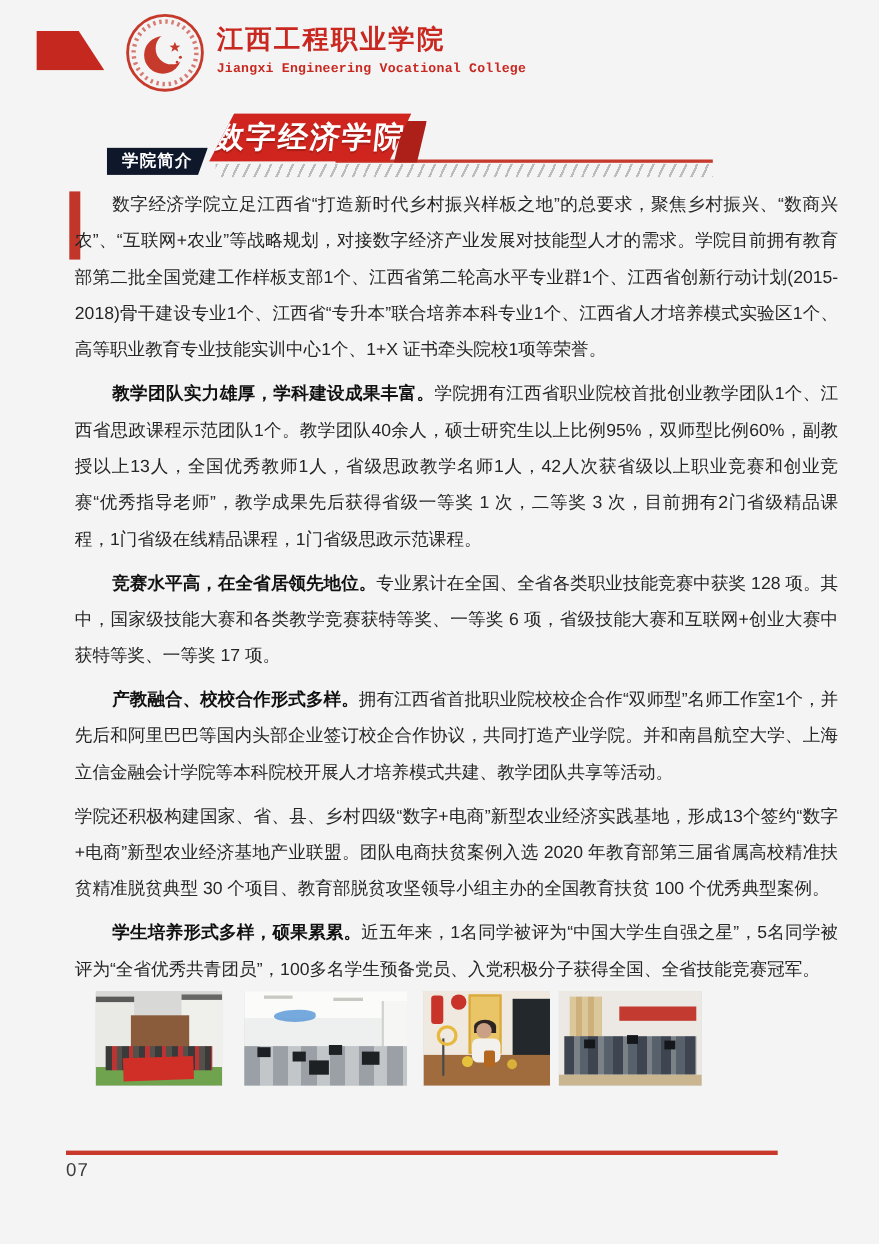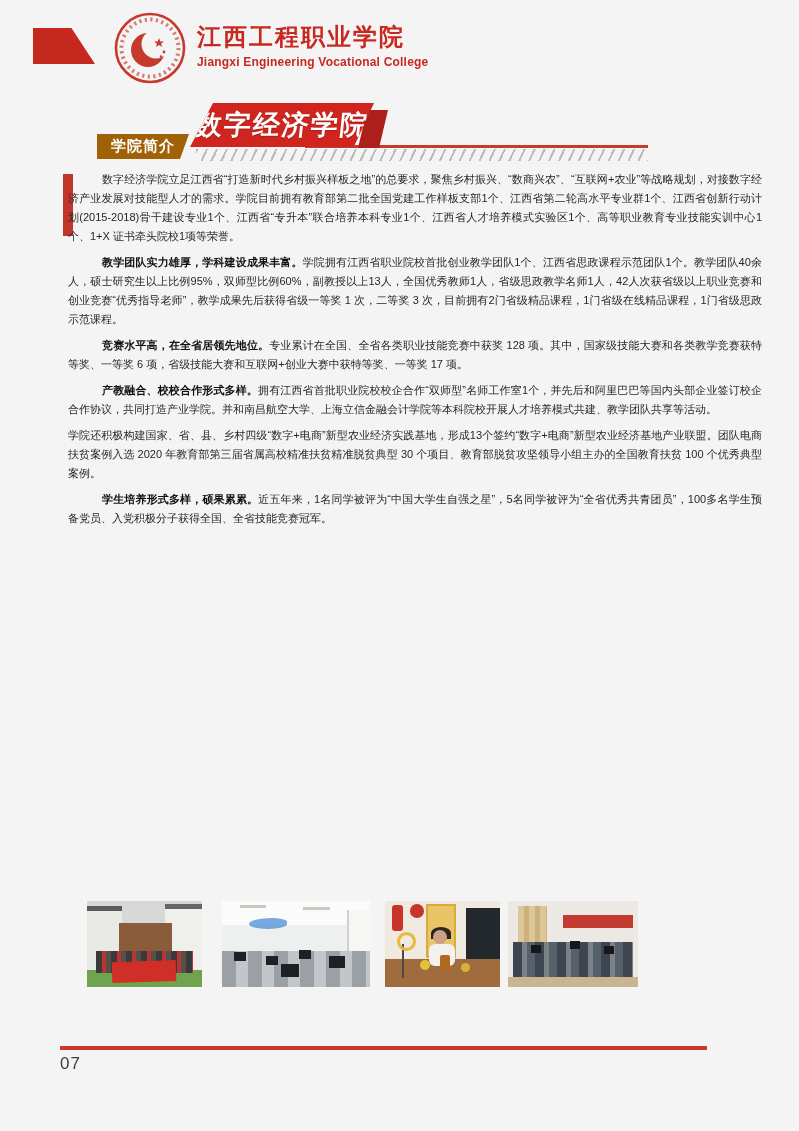--- a/index.html
+++ b/index.html
@@ -9,42 +9,42 @@
     font-family:"Liberation Sans","DejaVu Sans",sans-serif;
   }
   .ab{position:absolute;}
 
   
   .corner-trapezoid{left:33px;top:28px;width:62px;height:36px;background:#c5281e;
     clip-path:polygon(0 0,62% 0,100% 100%,0 100%);}
   .seal{left:112px;top:10px;width:76px;height:76px;}
   .college-names{left:197px;top:23px;color:#c8281f;}
   .college-name-cn{font-size:24px;font-weight:bold;letter-spacing:2px;line-height:28px;}
-  .college-name-en{font-size:12px;font-weight:bold;letter-spacing:.2px;margin-top:4px;}
+  .college-name-en{font-size:12px;font-weight:bold;letter-spacing:.2px;margin-top:4px;font-family:Liberation Mono, monospace;}
 
   
   .rule-red{left:305px;top:145px;width:343px;height:3px;background:#c53a2c;z-index:1;}
   .hatch{left:196px;top:149px;width:452px;height:12px;z-index:1;
     background:repeating-linear-gradient(115deg,#bcbcbc 0 2px,rgba(0,0,0,0) 2px 9px);}
   .banner-fold{left:358px;top:110px;width:30px;height:38px;background:#ad1f19;z-index:2;
     clip-path:polygon(30% 0,100% 0,70% 100%,0 100%);}
   .title-banner{left:190px;top:103px;width:184px;height:44px;background:#d0251e;z-index:3;
     clip-path:polygon(12.5% 0,100% 0,89% 100%,0 100%);
     display:flex;align-items:center;justify-content:center;}
   .title-banner span{color:#fff;font-size:27px;font-weight:bold;letter-spacing:2px;
     transform:skewX(-6deg);text-shadow:0 1px 1px rgba(0,0,0,.2);}
-  .intro-tag{left:97px;top:134px;width:92px;height:25px;background:#a16207;z-index:2;
+  .intro-tag{left:97px;top:134px;width:92px;height:25px;background:#0f172a;z-index:2;
     clip-path:polygon(0 0,100% 0,calc(100% - 9px) 100%,0 100%);
     display:flex;align-items:center;justify-content:center;}
   .intro-tag span{color:#fff;font-size:15px;font-weight:bold;letter-spacing:1px;}
 
   
   .quote-bar{left:63px;top:174px;width:10px;height:62px;background:#c23529;}
-  .content{left:68px;top:170px;width:694px;color:#262626;font-size:11px;
-    line-height:19px;text-align:justify;}
+  .content{left:68px;top:170px;width:694px;color:#262626;font-size:16px;
+    line-height:33px;text-align:justify;}
   .content p{margin:0 0 7px 0;text-indent:34px;}
   .content p.no-indent{text-indent:0;}
   .content b{color:#111;}
 
   
   .photo{top:901px;height:86px;overflow:hidden;background:#d8d8d6;}
   .photo,.photo *{position:absolute;}
   .ph1{left:87px;width:115px;}
   .ph2{left:222px;width:148px;}
   .ph3{left:385px;width:115px;}

